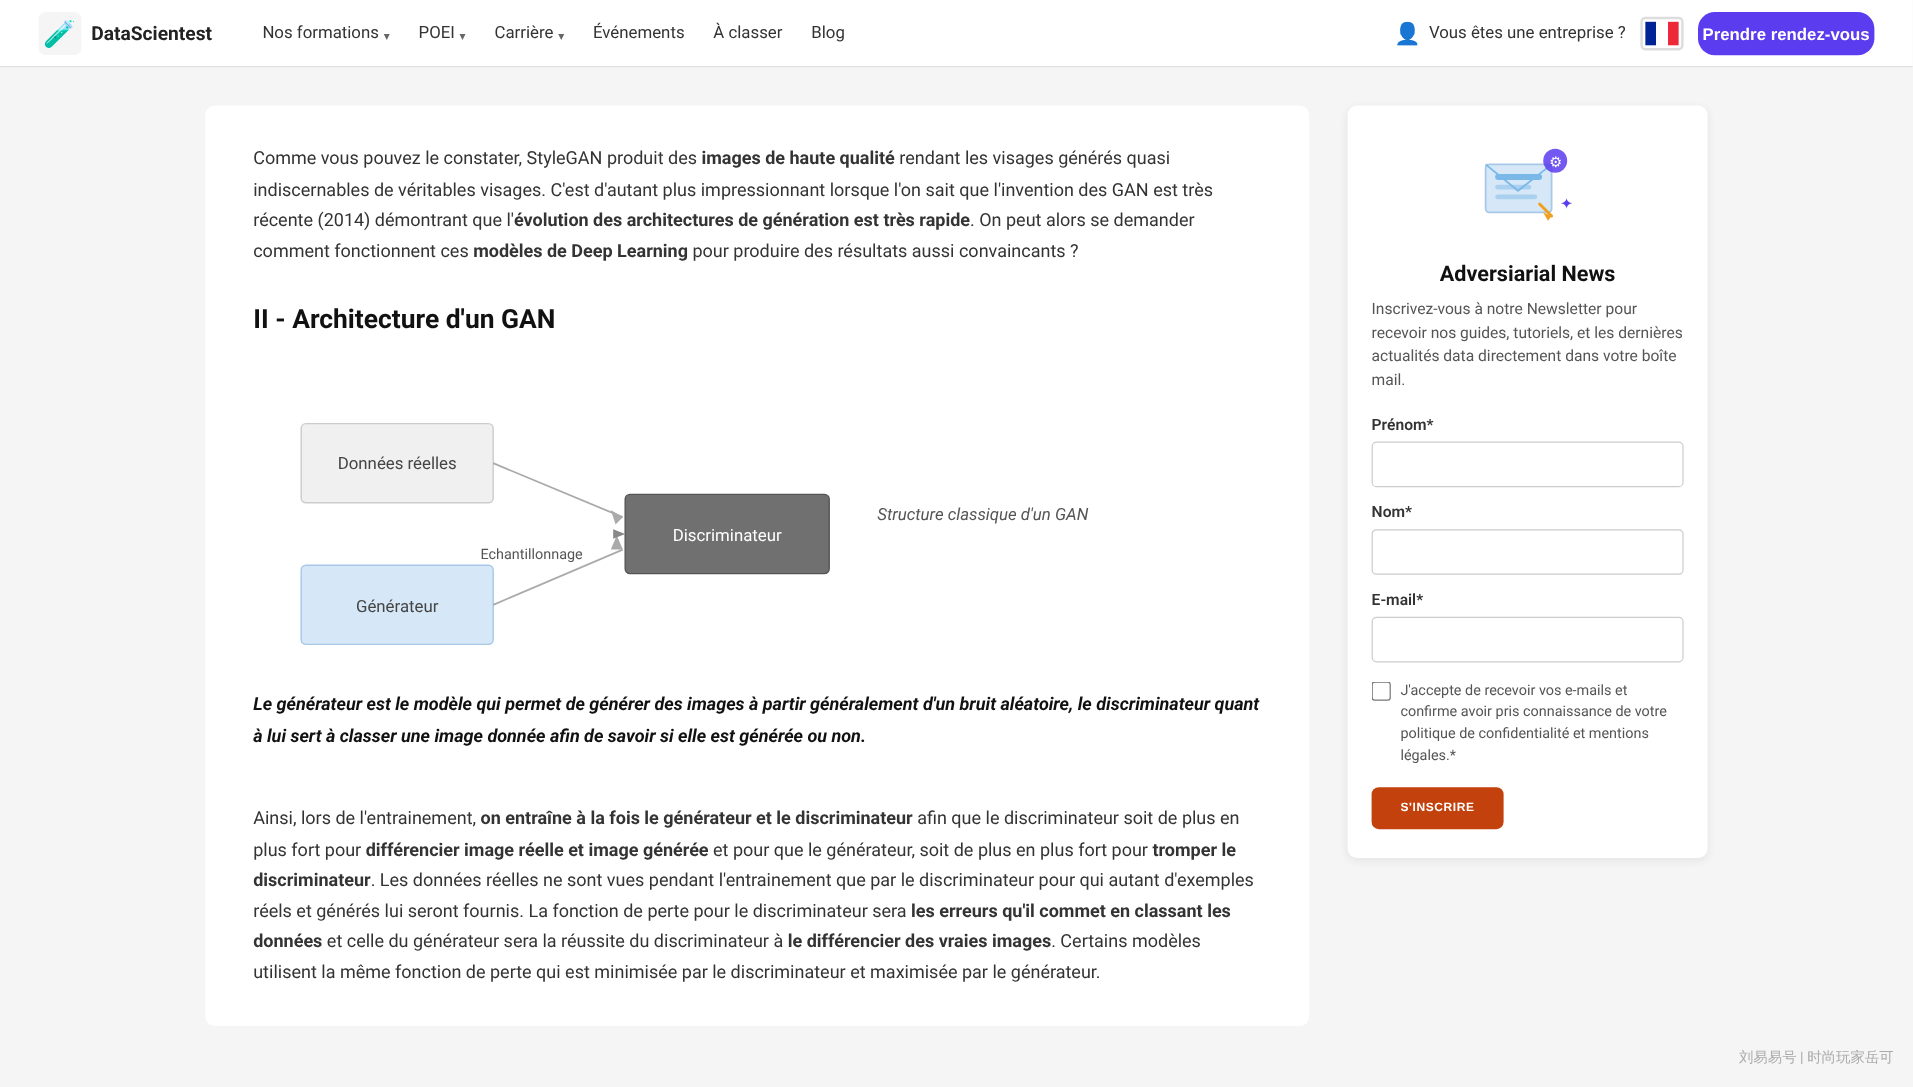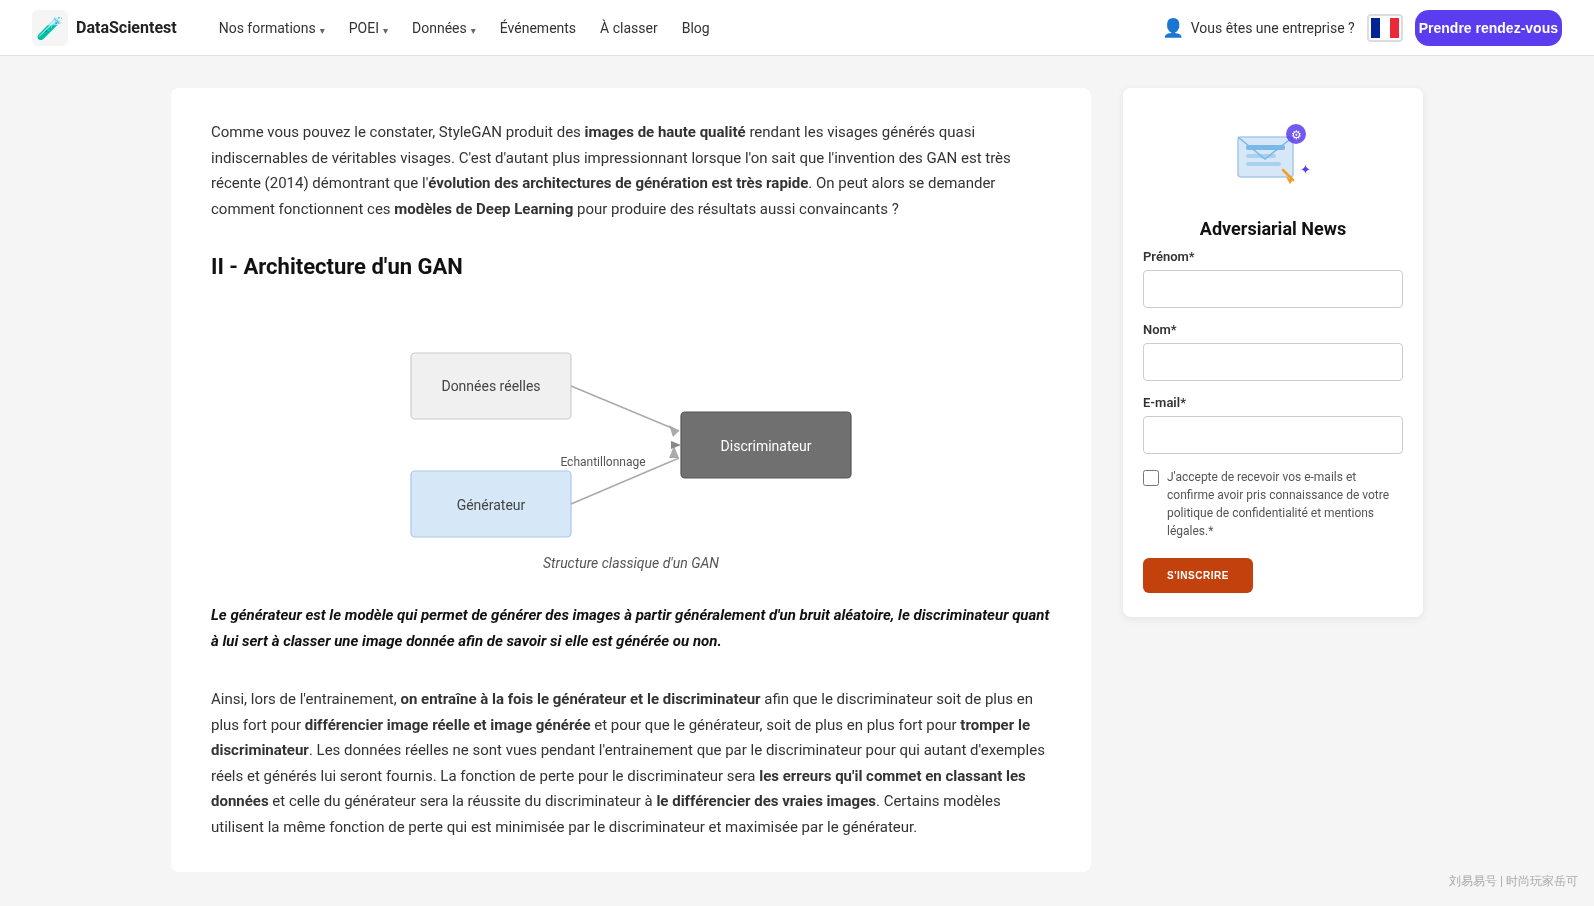--- a/index.html
+++ b/index.html
@@ -134,21 +134,21 @@
     }
 
     .link-blue {
       color: #5b3cee;
       text-decoration: underline;
     }
 
     
     .gan-diagram-container {
       display: flex;
-      flex-direction: column;
+      flex-direction: row;
       align-items: center;
       margin: 24px 0 32px 0;
     }
     .diagram-caption {
       font-size: 14px;
       color: #555;
       font-style: italic;
       margin-top: 12px;
       text-align: center;
     }
@@ -159,21 +159,21 @@
       height: 240px;
     }
 
     
     .blockquote-bold {
       font-size: 15px;
       font-weight: 700;
       font-style: italic;
       line-height: 1.7;
       color: #111;
-      margin: 0 0 33px 0;
+      margin: 0 0 44px 0;
       padding: 0;
     }
 
     .bottom-paragraph {
       font-size: 15px;
       line-height: 1.7;
       color: #333;
     }
 
     
@@ -282,21 +282,21 @@
   <div class="nav-links">
     <div class="nav-item">
       <span>Nos formations</span>
       <span class="nav-chevron">▾</span>
     </div>
     <div class="nav-item">
       <span>POEI</span>
       <span class="nav-chevron">▾</span>
     </div>
     <div class="nav-item">
-      <span>Données</span>
+      <span>Carrière</span>
       <span class="nav-chevron">▾</span>
     </div>
     <div class="nav-item">
       <span>Événements</span>
     </div>
     <div class="nav-item">
       <span>À classer</span>
     </div>
     <div class="nav-item">
       <span>Blog</span>
@@ -382,20 +382,21 @@
           <text x="63" y="27" font-size="12" fill="#fff">⚙</text>
 
           <text x="72" y="62" font-size="13" fill="#5b3cee">✦</text>
 
           <line x1="55" y1="58" x2="65" y2="68" stroke="#f0a020" stroke-width="2.5" stroke-linecap="round"></line>
           <polygon points="65,68 62,72 58,65" fill="#f0a020"></polygon>
         </svg>
       </div>
 
       <h3 class="newsletter-title">Adversiarial News</h3>
+      <p class="newsletter-desc">Inscrivez-vous à notre Newsletter pour recevoir nos guides, tutoriels, et les dernières actualités data directement dans votre boîte mail.</p>
 
       <form>
         <label class="form-label">Prénom*</label>
         <input class="form-input" type="text" style="">
 
         <label class="form-label">Nom*</label>
         <input class="form-input" type="text" style="">
 
         <label class="form-label">E-mail*</label>
         <input class="form-input" type="email" style="">

